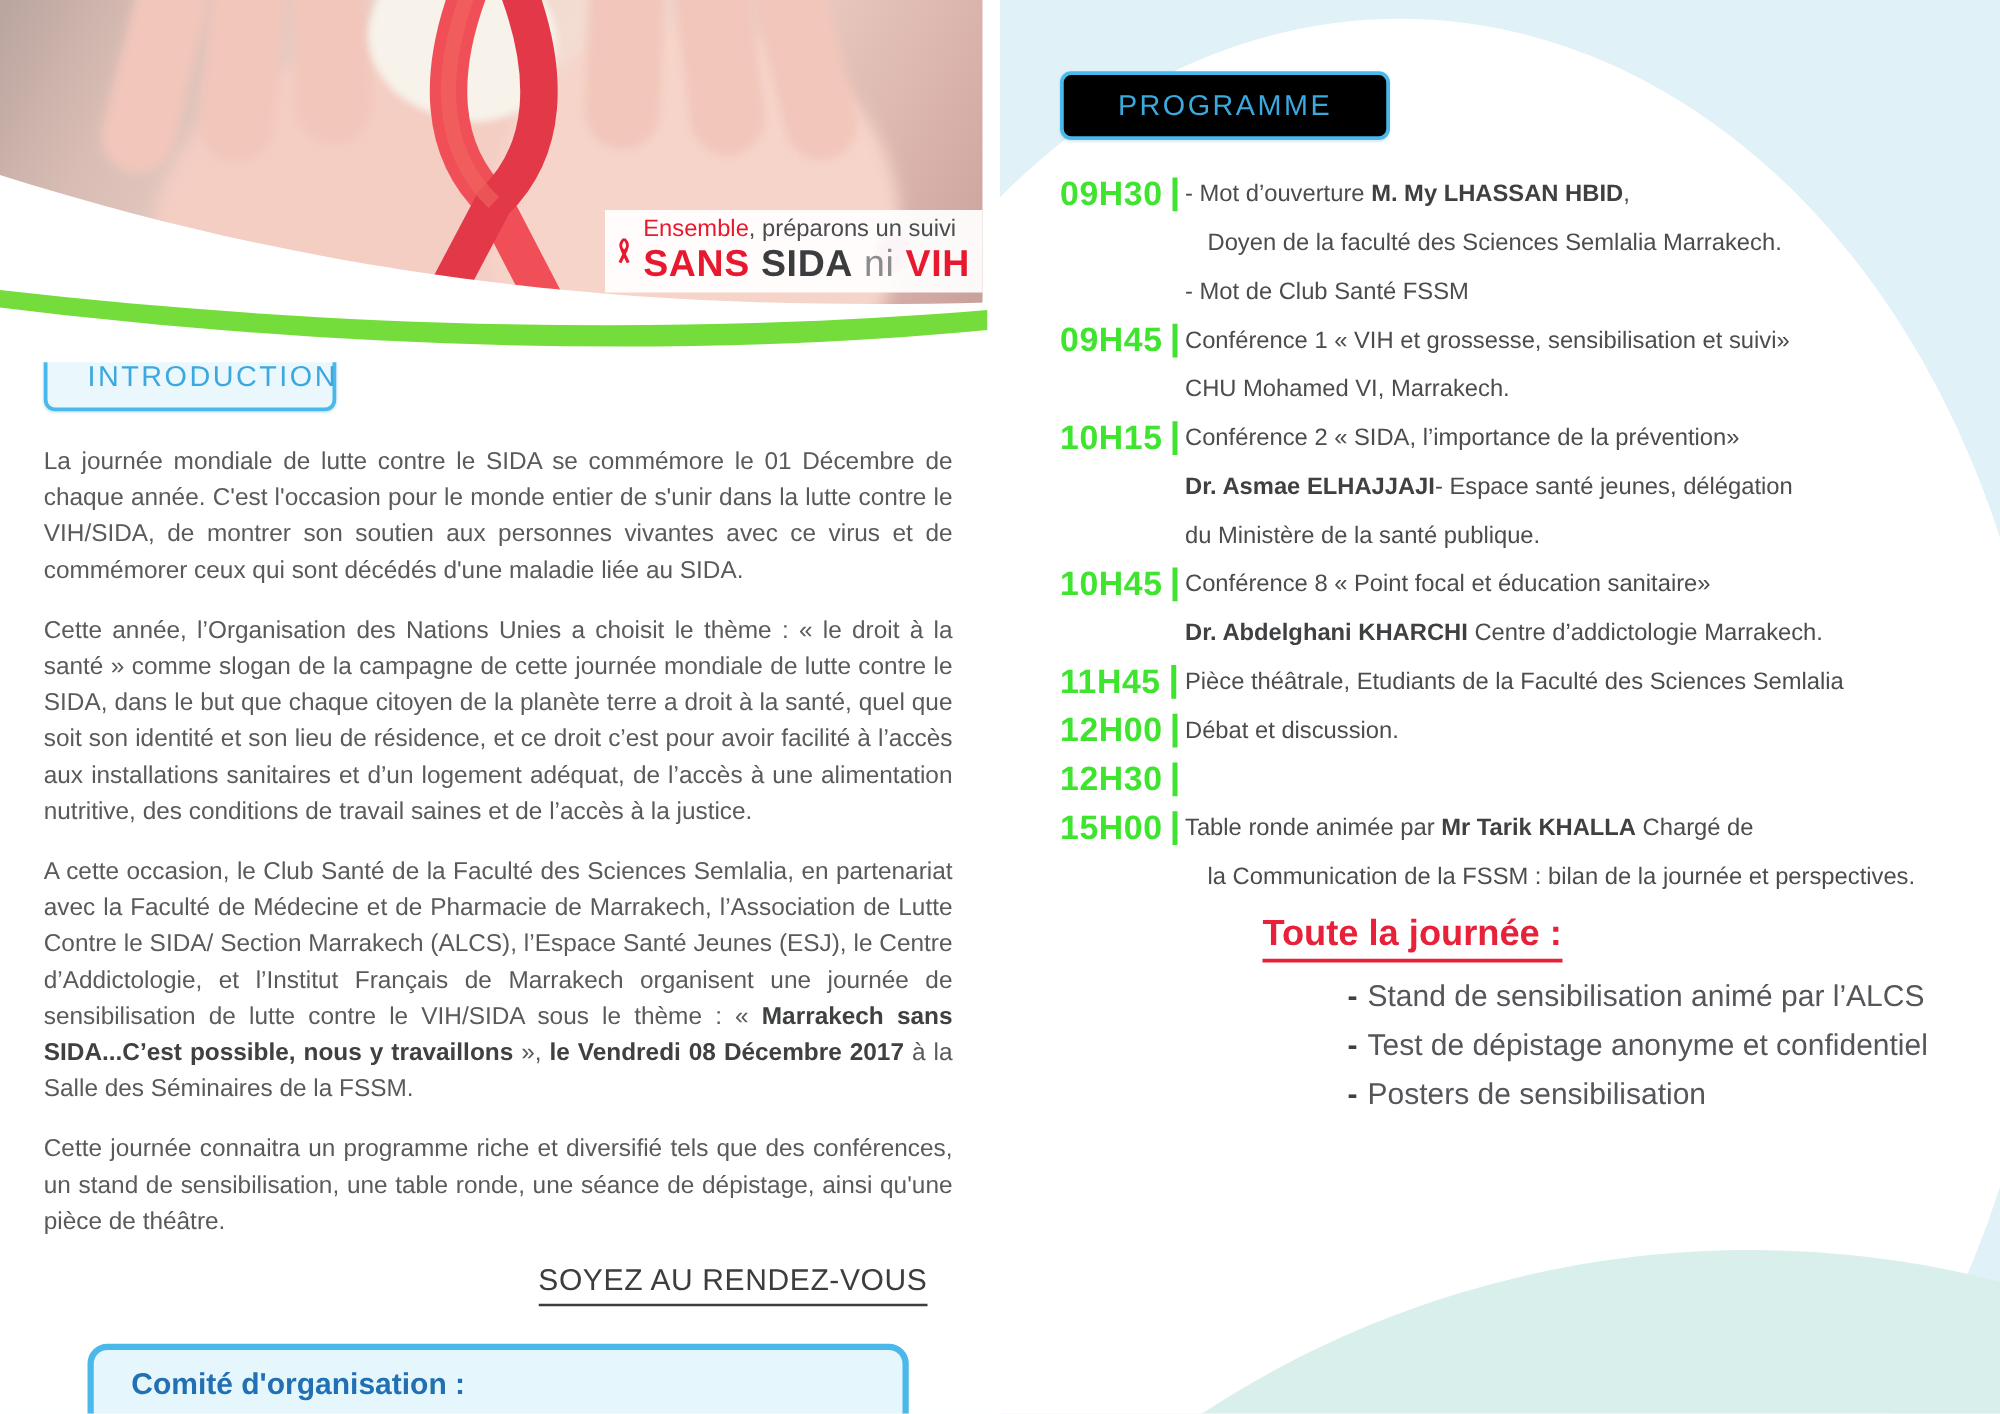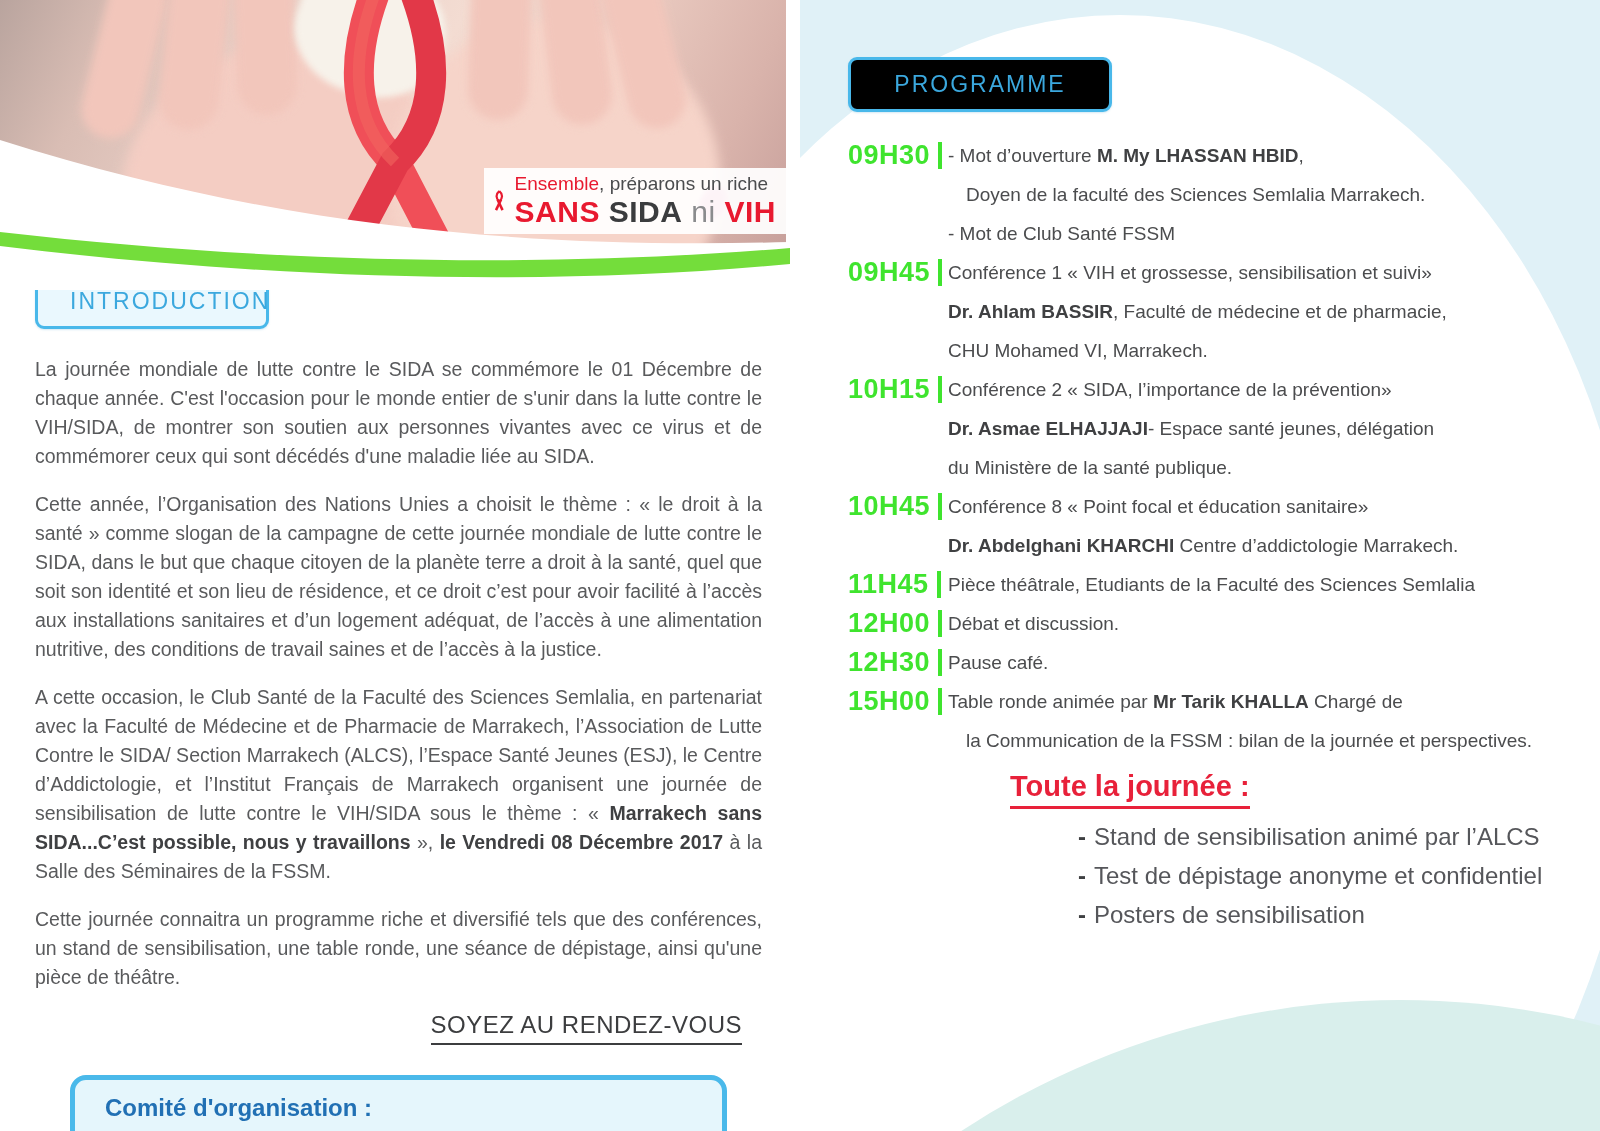--- a/index.html
+++ b/index.html
@@ -94,21 +94,21 @@
         </svg>
       </div>
 
       <div class="banner">
         <svg width="40" height="62" viewBox="0 0 40 62">
           <path d="M20 4 C 10 12, 10 24, 20 32 C 30 24, 30 12, 20 4" stroke="#e8192f" stroke-width="6" fill="none"></path>
           <path d="M15 27 L29 56" stroke="#e8192f" stroke-width="7"></path>
           <path d="M25 27 L11 56" stroke="#e8192f" stroke-width="7"></path>
         </svg>
         <div class="banner-text">
-          <div class="banner-l1" id="banner-line1"><span class="red">Ensemble</span><span>, préparons un riche</span></div>
+          <div class="banner-l1" id="banner-line1"><span class="red">Ensemble</span><span>, préparons un suivi</span></div>
           <div class="banner-l2" id="banner-line2"><span class="red">SANS </span><span class="dark">SIDA</span><span class="muted"> ni </span><span class="red">VIH</span></div>
         </div>
       </div>
 
       <svg class="swoosh" width="790" height="160" viewBox="0 0 790 160">
         <path d="M0 10 C 300 105, 560 118, 790 112 L790 160 L0 160 Z" fill="#ffffff"></path>
         <path d="M0 102 C 280 134, 550 138, 790 118 L790 134 C 540 158, 260 148, 0 116 Z" fill="#74dd3b"></path>
       </svg>
     </div>
 
@@ -150,21 +150,20 @@
               <div class="prog-line"><span>-  Mot de Club Santé FSSM</span></div>
             </div>
           </div>
           <div class="prog-row">
             <div class="prog-time">
               <span>09H45</span>
               <span class="prog-bar"></span>
             </div>
             <div class="prog-body">
               <div class="prog-line"><span>Conférence 1 « VIH et grossesse, sensibilisation et suivi»</span></div>
-              <div class="prog-line"><span class="b">Dr. Ahlam BASSIR</span><span>, Faculté de médecine et de pharmacie,</span></div>
               <div class="prog-line"><span>CHU Mohamed VI, Marrakech.</span></div>
             </div>
           </div>
           <div class="prog-row">
             <div class="prog-time">
               <span>10H15</span>
               <span class="prog-bar"></span>
             </div>
             <div class="prog-body">
               <div class="prog-line"><span>Conférence 2 « SIDA, l’importance de la prévention»</span></div>
@@ -197,23 +196,20 @@
               <span class="prog-bar"></span>
             </div>
             <div class="prog-body">
               <div class="prog-line"><span>Débat et discussion.</span></div>
             </div>
           </div>
           <div class="prog-row">
             <div class="prog-time">
               <span>12H30</span>
               <span class="prog-bar"></span>
-            </div>
-            <div class="prog-body">
-              <div class="prog-line"><span>Pause café.</span></div>
             </div>
           </div>
           <div class="prog-row">
             <div class="prog-time">
               <span>15H00</span>
               <span class="prog-bar"></span>
             </div>
             <div class="prog-body">
               <div class="prog-line"><span>Table ronde animée par </span><span class="b">Mr Tarik KHALLA</span><span> Chargé de</span></div>
               <div class="prog-line ind"><span>la Communication de la FSSM : bilan de la journée et perspectives.</span></div>

